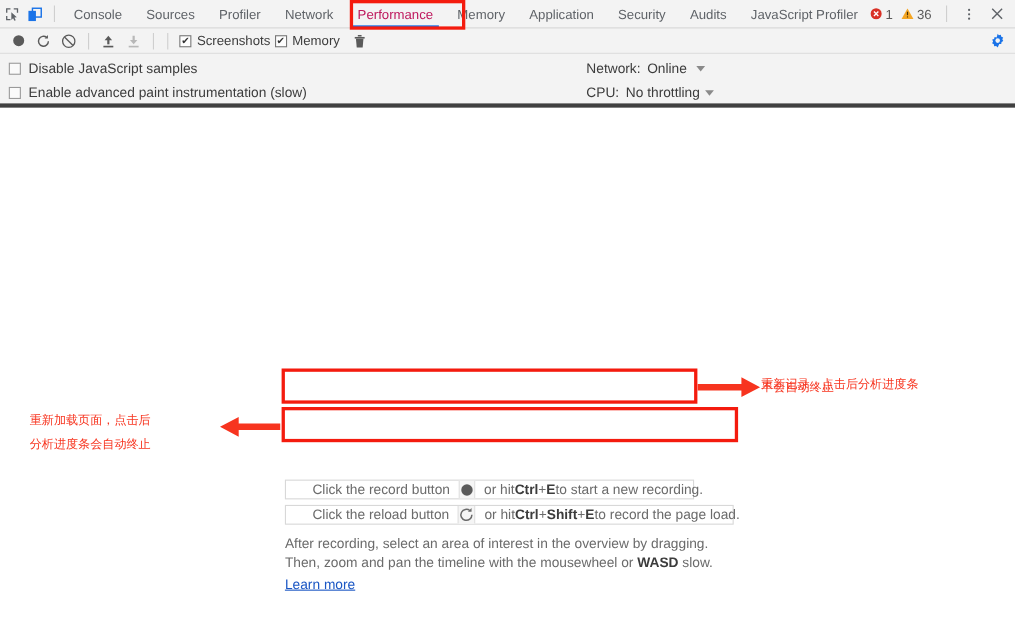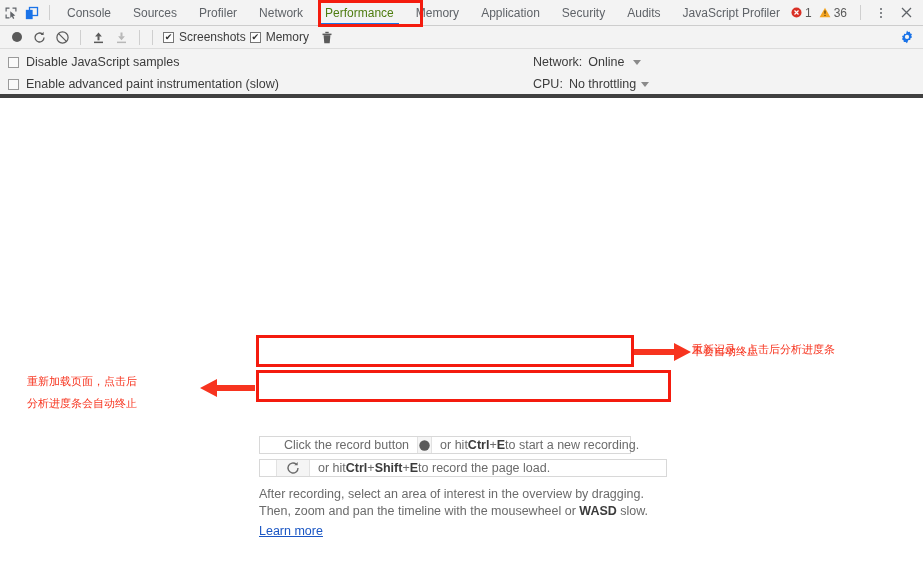--- a/index.html
+++ b/index.html
@@ -42,21 +42,21 @@
     padding: 0 11px;
     display: flex;
     align-items: center;
     font-size: 12px;
     color: #5f6368;
     white-space: nowrap;
     position: relative;
     box-sizing: border-box;
   }
   .tab.active {
-    color: #4d7c0f;
+    color: #be185d;
   }
   .tab.active::after {
     content: "";
     position: absolute;
     left: 6px; right: 6px; bottom: 0;
     height: 2px;
     background: #1a73e8;
   }
   #tabbar-right {
     margin-left: auto;
@@ -449,20 +449,21 @@
       <span class="instr-text-r">
           <span>or hit </span>
           <b>Ctrl</b>
           <span> + </span>
           <b>E</b>
           <span> to start a new recording.</span>
         </span>
     </div>
 
     <div class="instr-box" style="margin-top:5px; width:408px;">
+      <span class="instr-text-l">Click the reload button</span>
       <span class="instr-btn">
         <svg width="14" height="14" viewBox="0 0 14 14">
           <path d="M12 7a5 5 0 1 1-1.7-3.75" fill="none" stroke="#6b6b6b" stroke-width="1.4"></path>
           <path d="M11.7 0.9v3.4H8.4z" fill="#6b6b6b"></path>
         </svg>
       </span>
       <span class="instr-text-r">
           <span>or hit </span>
           <b>Ctrl</b>
           <span> + </span>

